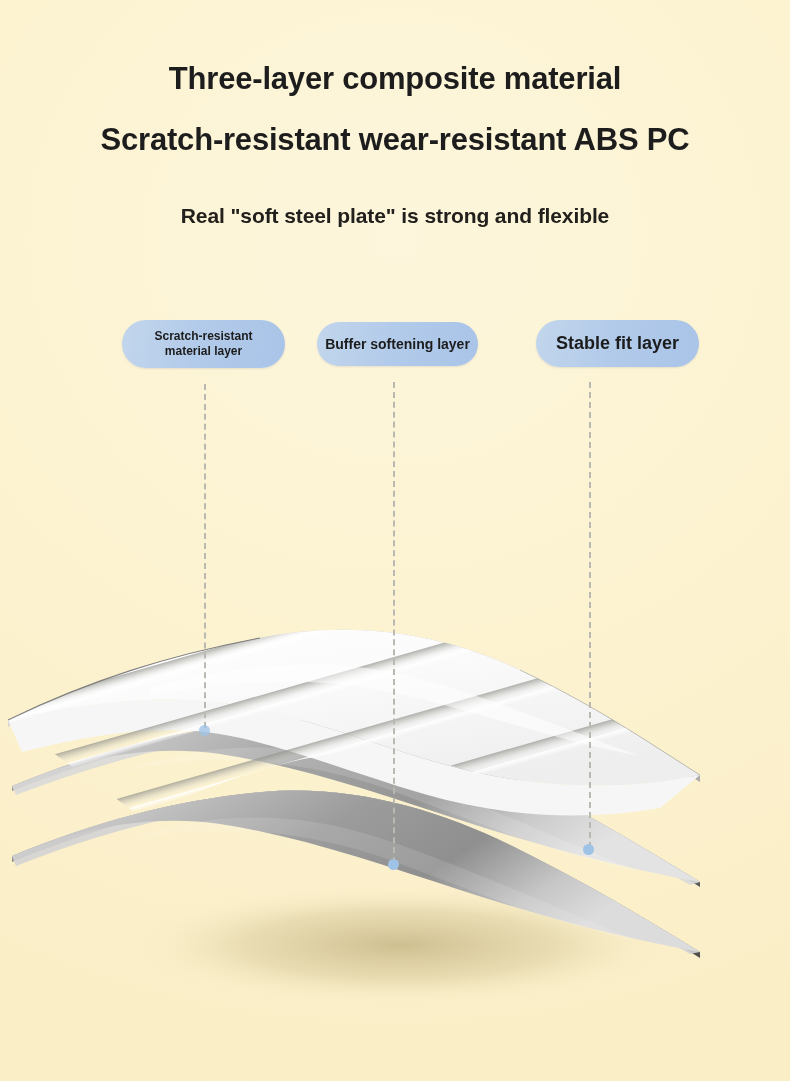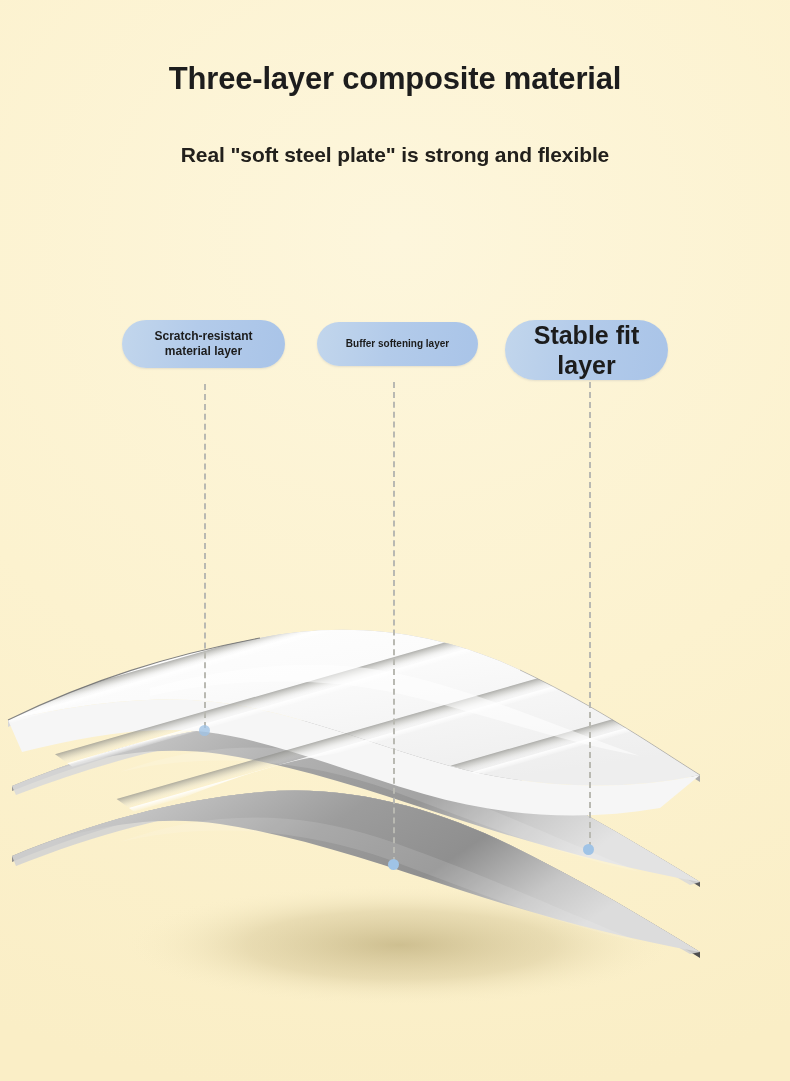--- a/index.html
+++ b/index.html
@@ -70,25 +70,25 @@
     font-weight: 700;
     box-shadow: 0 1px 2px rgba(120,130,150,0.18);
     box-sizing: border-box;
   }
   #pill-1 {
     left: 122px; top: 320px; width: 163px; height: 48px;
     font-size: 12px; line-height: 1.25;
   }
   #pill-2 {
     left: 317px; top: 322px; width: 161px; height: 44px;
-    font-size: 10px; line-height: 1.2;
+    font-size: 14px; line-height: 1.2;
   }
   #pill-3 {
-    left: 505px; top: 320px; width: 163px; height: 60px;
-    font-size: 25px; line-height: 1.2;
+    left: 536px; top: 320px; width: 163px; height: 47px;
+    font-size: 18px; line-height: 1.2;
   }
 
   
   .connector {
     position: absolute;
     width: 0;
     border-left: 2px dashed #b9b9b2;
     z-index: 3;
   }
   #conn-1 { left: 204px; top: 384px; height: 344px; }
@@ -118,20 +118,21 @@
   }
   #illustration svg { display: block; }
 </style>
 </head>
 <body>
 
 <div id="page">
 
   <div class="headings">
     <h1 class="title-1">Three-layer composite material</h1>
+    <h1 class="title-2">Scratch-resistant wear-resistant ABS PC</h1>
     <p class="subtitle">Real "soft steel plate" is strong and flexible</p>
   </div>
 
   <div class="pill" id="pill-1">
     <span>
       <span>Scratch-resistant</span><br>
       <span>material layer</span>
     </span>
   </div>
 

